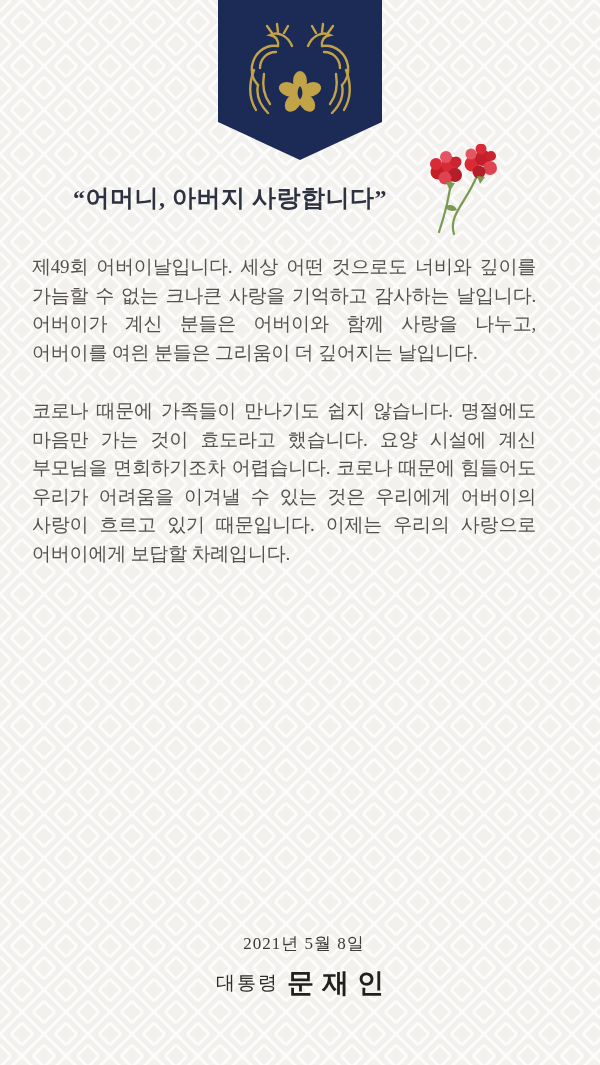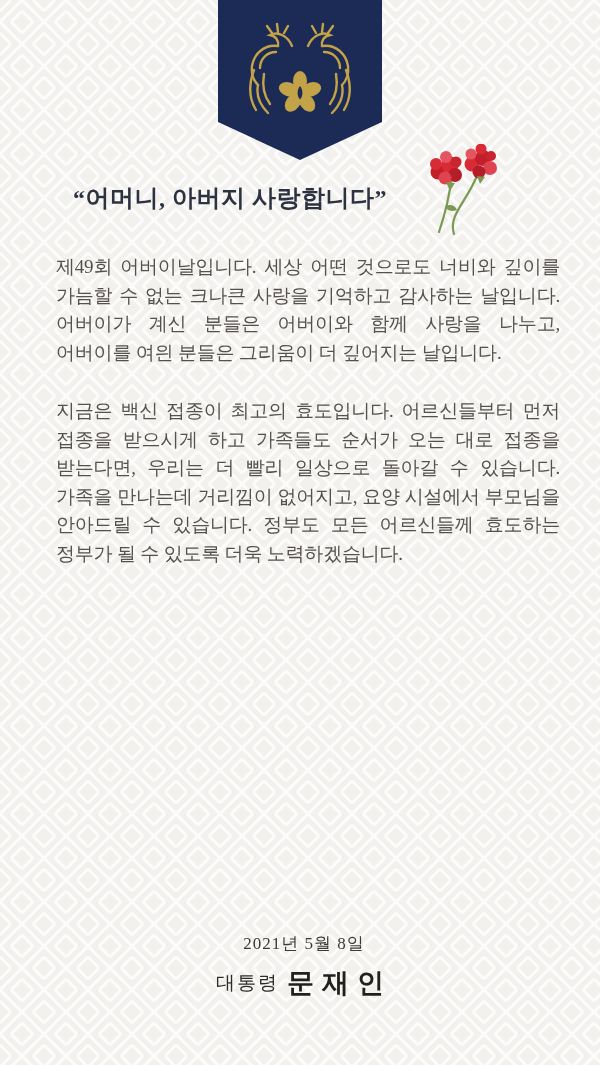--- a/index.html
+++ b/index.html
@@ -42,21 +42,21 @@
   }
   .carnation {
     position: absolute;
     top: 144px;
     left: 424px;
     z-index: 1;
   }
   .letter {
     position: absolute;
     top: 253px;
-    left: 56px;
+    left: 32px;
     width: 504px;
     z-index: 1;
   }
   .letter p {
     margin: 0 0 30px 0;
     font-size: 19px;
     line-height: 28.5px;
     letter-spacing: -0.2px;
     color: #55514c;
     text-align: justify;
@@ -180,21 +180,21 @@
     <circle cx="55" cy="28" r="6.5" fill="#b51e28"></circle>
     <circle cx="47" cy="10" r="5.5" fill="#e55561"></circle>
     <circle cx="57" cy="5" r="5.5" fill="#d92b36"></circle>
     <circle cx="67" cy="12" r="5" fill="#c9242f"></circle>
     <path d="M53,32 l3,8 l5,-7 Z" fill="#7a9a52"></path>
   </g>
 </svg>
 
 <div class="letter">
   <p>제49회 어버이날입니다. 세상 어떤 것으로도 너비와 깊이를 가늠할 수 없는 크나큰 사랑을 기억하고 감사하는 날입니다. 어버이가 계신 분들은 어버이와 함께 사랑을 나누고, 어버이를 여읜 분들은 그리움이 더 깊어지는 날입니다.</p>
-  <p>지금은 백신 접종이 최고의 효도입니다. 어르신들부터 먼저 접종을 받으시게 하고 가족들도 순서가 오는 대로 접종을 받는다면, 우리는 더 빨리 일상으로 돌아갈 수 있습니다. 가족을 만나는데 거리낌이 없어지고, 요양 시설에서 부모님을 안아드릴 수 있습니다. 정부도 모든 어르신들께 효도하는 정부가 될 수 있도록 더욱 노력하겠습니다.</p>
+  <p>코로나 때문에 가족들이 만나기도 쉽지 않습니다. 명절에도 마음만 가는 것이 효도라고 했습니다. 요양 시설에 계신 부모님을 면회하기조차 어렵습니다. 코로나 때문에 힘들어도 우리가 어려움을 이겨낼 수 있는 것은 우리에게 어버이의 사랑이 흐르고 있기 때문입니다. 이제는 우리의 사랑으로 어버이에게 보답할 차례입니다.</p>
 </div>
 
 <div class="footer">
   <div class="letter-date">2021년 5월 8일</div>
   <div class="signature-line">
     <span class="signer-title">대통령</span><span class="signer-name">문재인</span>
   </div>
 </div>
 
 </body></html>

